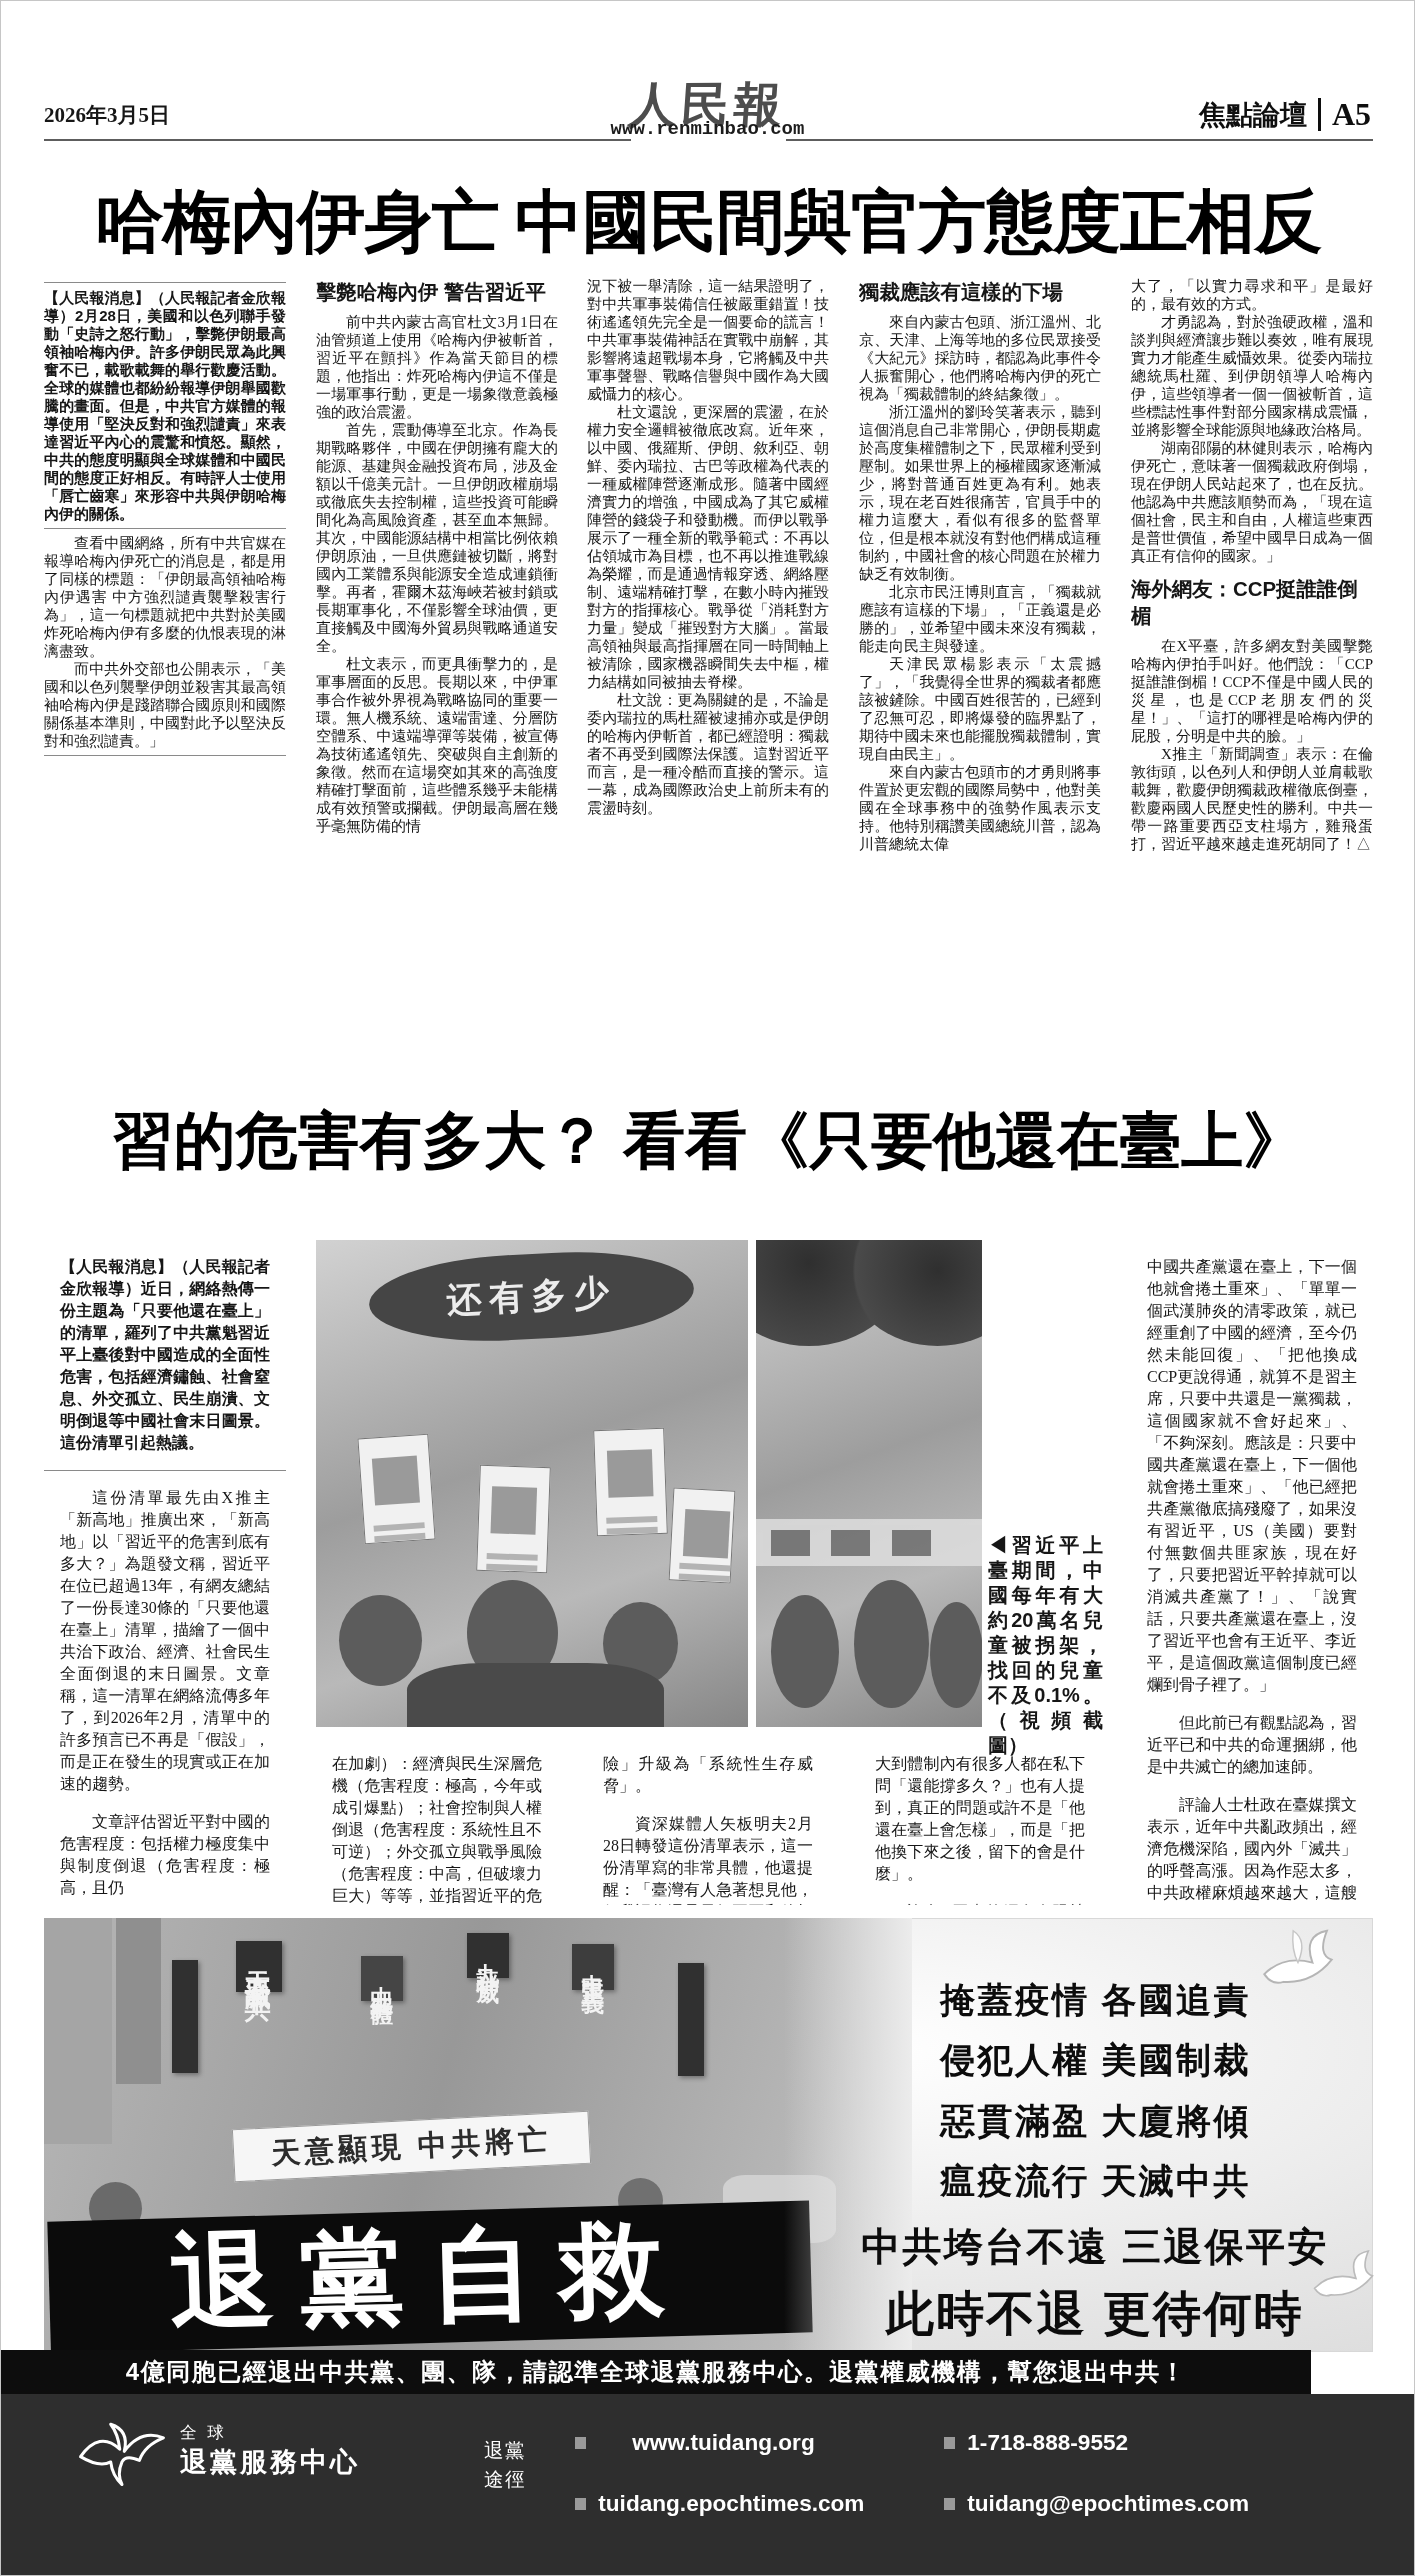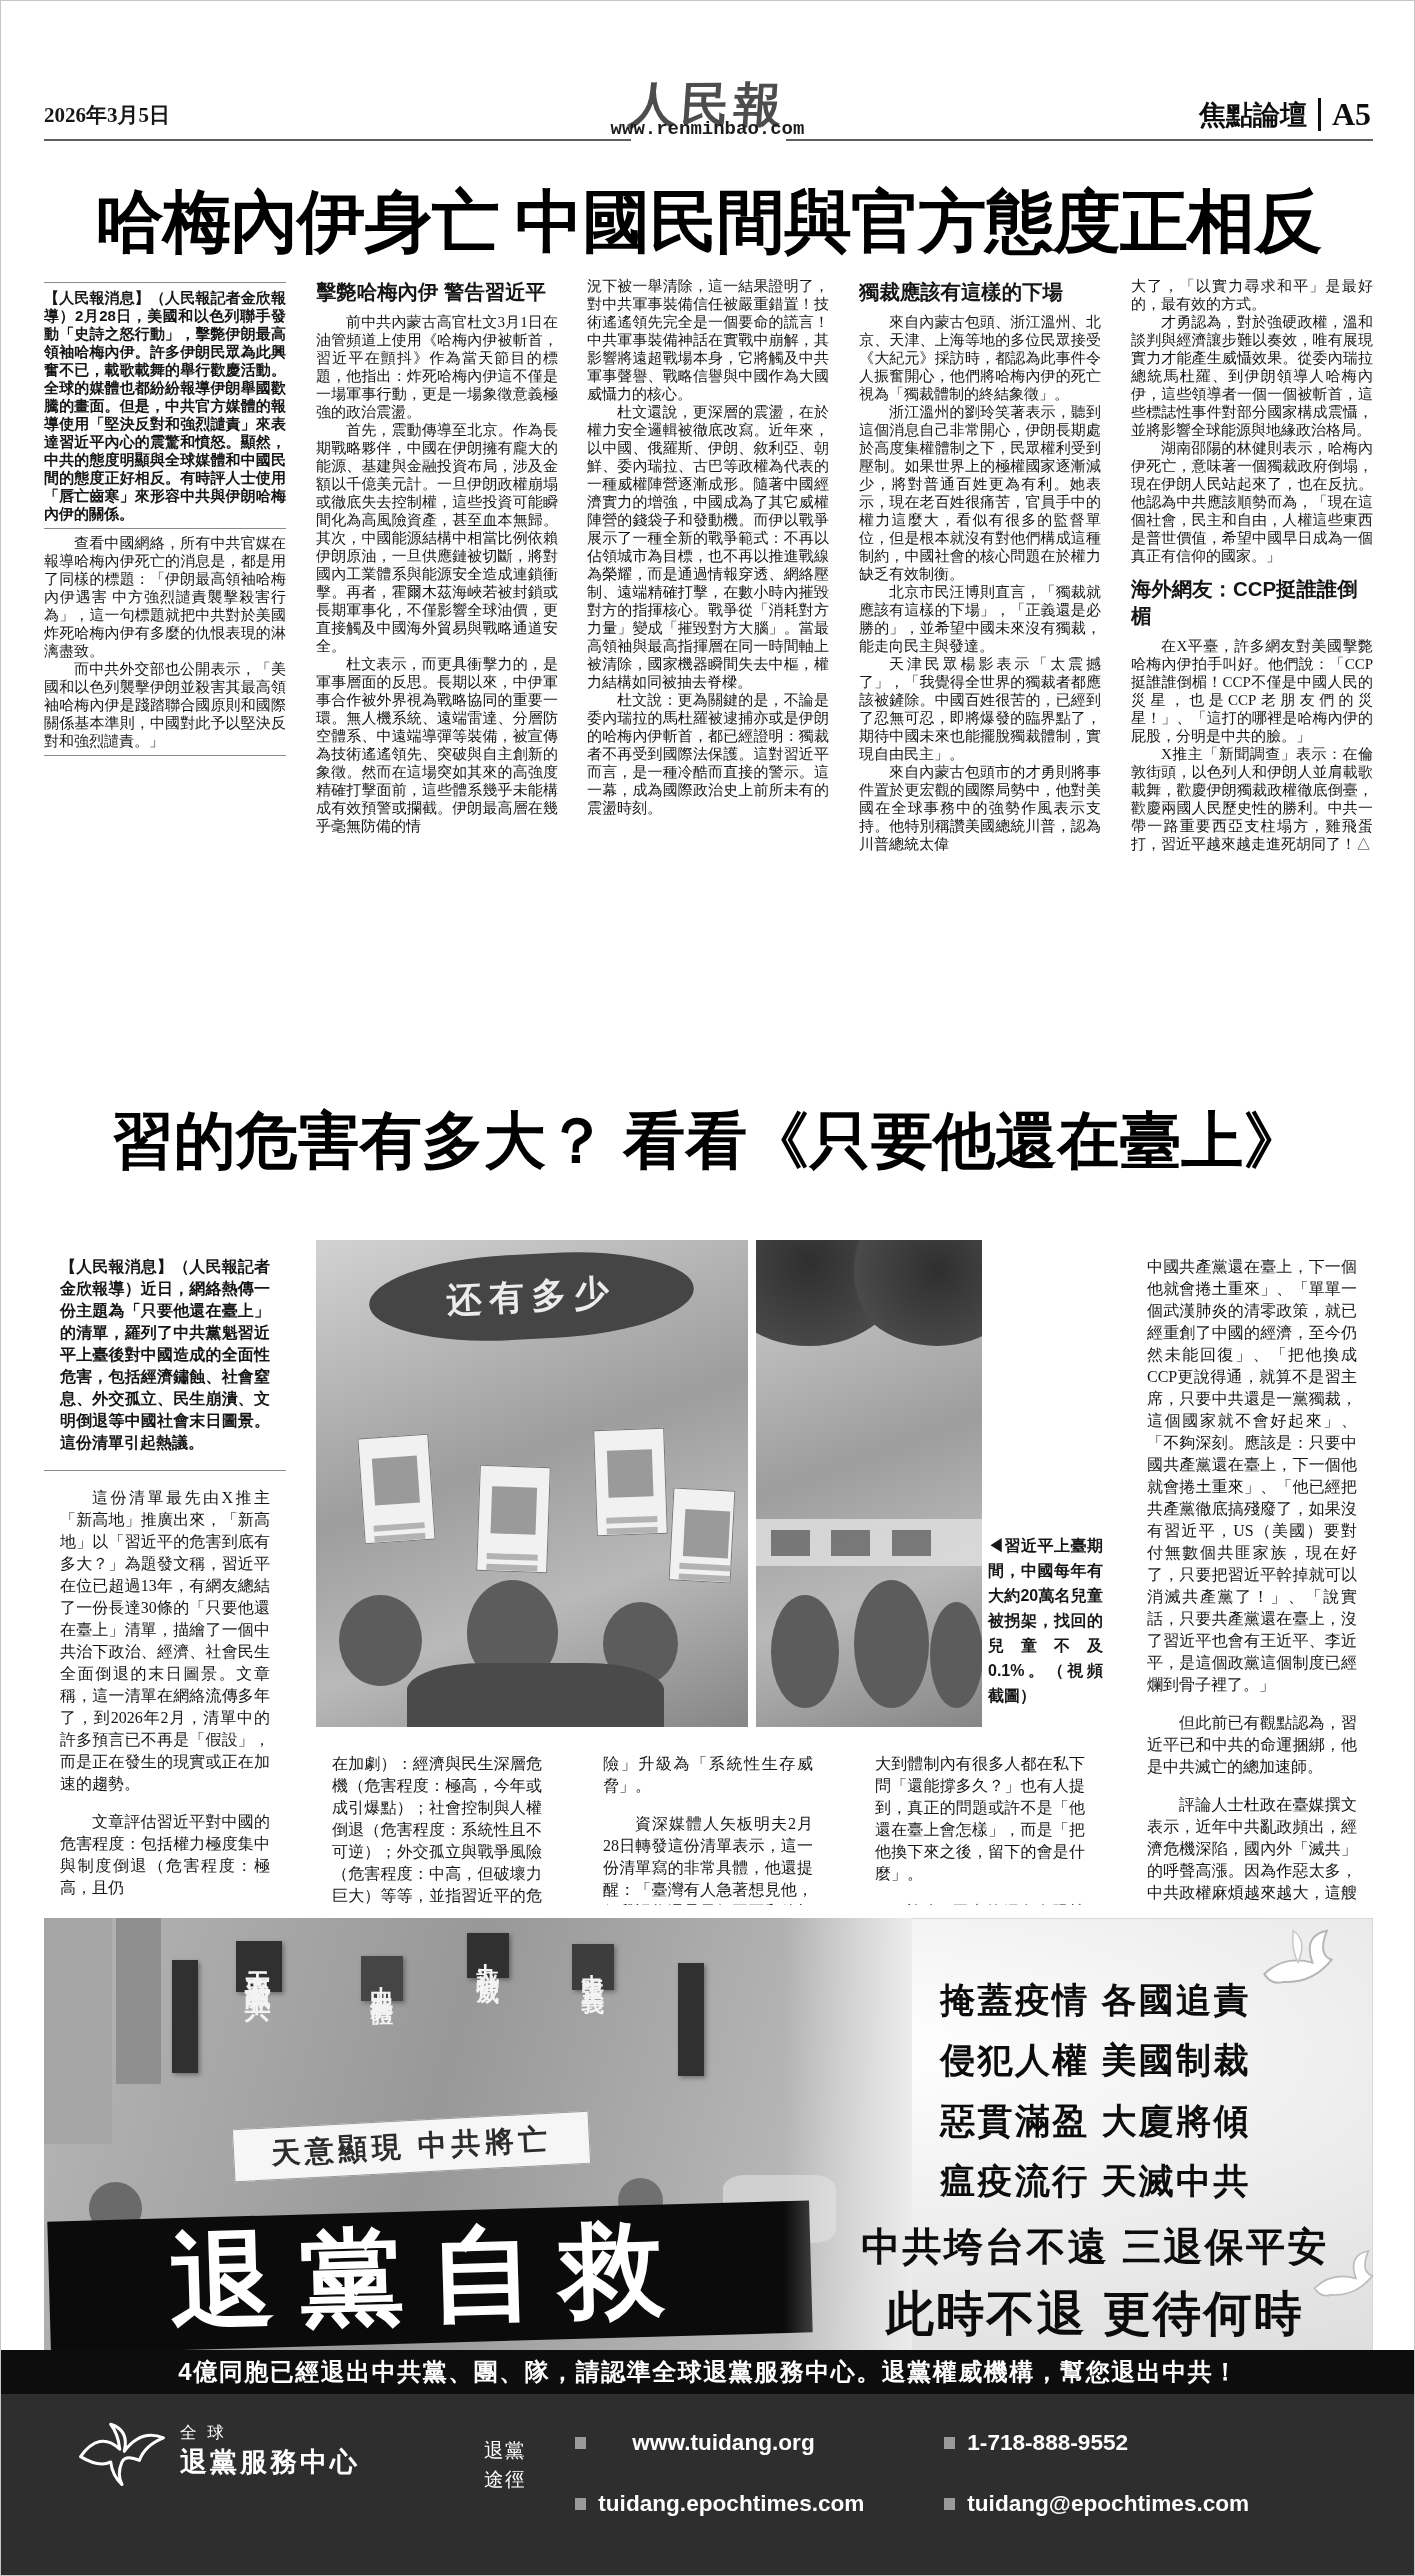--- a/index.html
+++ b/index.html
@@ -32,21 +32,21 @@
   .sub1{font-family:"Liberation Sans", sans-serif;font-weight:900;font-size:20.4px;line-height:27px;
         margin:1.5px 0 7.5px 0 !important;text-align:left;}
   .sub1.mid{margin-top:10.6px !important;}
   
   .headline2{top:1098px;left:22.6px;width:1370px;text-align:center;font-size:62px;font-weight:900;color:#000;}
   
   .a2col{width:242px;font-size:16px;line-height:22px;text-align:justify;overflow:hidden;}
   .a2col p{margin:16px;}
   .lead2{font-family:"Liberation Sans", sans-serif;font-weight:bold;}
   .caption{top:1532px;left:987px;width:115px;font-family:"Liberation Sans", sans-serif;
-           font-weight:bold;font-size:16px;line-height:25px;text-align:justify;}
+           font-weight:bold;font-size:20px;line-height:25px;text-align:justify;}
   
   .photo{background:linear-gradient(160deg,#d2d2d2 0%,#9d9d9d 45%,#b9b9b9 70%,#868686 100%);
          overflow:hidden;}
   .ph1-banner{position:absolute;top:13.6px;left:53px;width:325px;height:85px;background:#454545;
               border-radius:50% / 58%;transform:rotate(-3deg);display:flex;align-items:center;
               justify-content:center;color:#ececec;font-size:35px;font-weight:900;letter-spacing:7.5px;}
   .poster{position:absolute;width:69px;height:104px;background:#f1f1f1;border:0.8px solid #777;}
   .poster::before{content:"";position:absolute;top:19.6px;left:12px;width:45px;height:47px;background:#9a9a9a;}
   .poster::after{content:"";position:absolute;bottom:10.6px;left:9px;width:51px;height:6px;background:#b3b3b3;
                  box-shadow:0 10.6px 0 #b3b3b3;}
@@ -73,21 +73,21 @@
   .tuidang{position:absolute;top:293px;left:4.5px;width:762px;height:132px;background:#0b0b0b;
            transform:rotate(-1.6deg);display:flex;align-items:center;justify-content:center;
            color:#fff;font-size:104px;font-weight:900;letter-spacing:26px;
            font-family:"Liberation Sans", sans-serif;}
   .slogan{left:868px;width:453px;text-align:center;font-family:"Liberation Sans", sans-serif;
           font-weight:900;color:#0c0c0c;font-size:35px;letter-spacing:2.3px;white-space:nowrap;}
   .slogan.big1{font-size:39px;}
   .slogan.big2{font-size:48px;}
   .dove{position:absolute;}
   
-  .strip{top:2349px;left:0;width:1415px;height:44px;background:#0d0d0d;display:flex;align-items:center;
+  .strip{top:2349px;left:0;width:1310px;height:44px;background:#0d0d0d;display:flex;align-items:center;
          justify-content:center;color:#fff;font-family:"Liberation Sans", sans-serif;
          font-weight:bold;font-size:24px;letter-spacing:1.5px;}
   .footer{top:2393px;left:0;width:1415px;height:183px;background:#2e2e2e;color:#fff;}
   .flogo{position:absolute;top:21px;left:72px;display:flex;align-items:center;gap:9px;}
   .flogo-text{font-family:"Liberation Sans", sans-serif;}
   .flogo-top{font-size:16.6px;letter-spacing:10.6px;}
   .flogo-name{font-size:27px;font-weight:900;letter-spacing:3px;margin-top:0;}
   .channel{position:absolute;top:42px;left:483px;font-family:"Liberation Sans", sans-serif;
            font-size:19.6px;line-height:29px;letter-spacing:1.5px;}
   .fitem{position:absolute;font-family:"Liberation Sans", sans-serif;font-weight:bold;font-size:22.6px;

